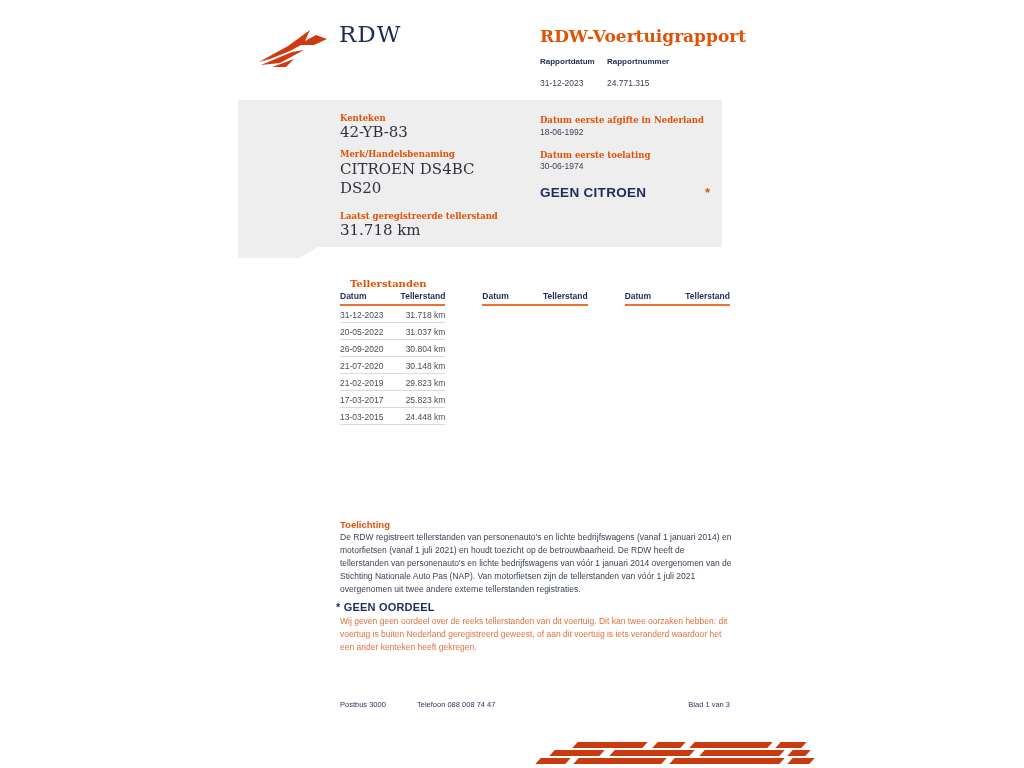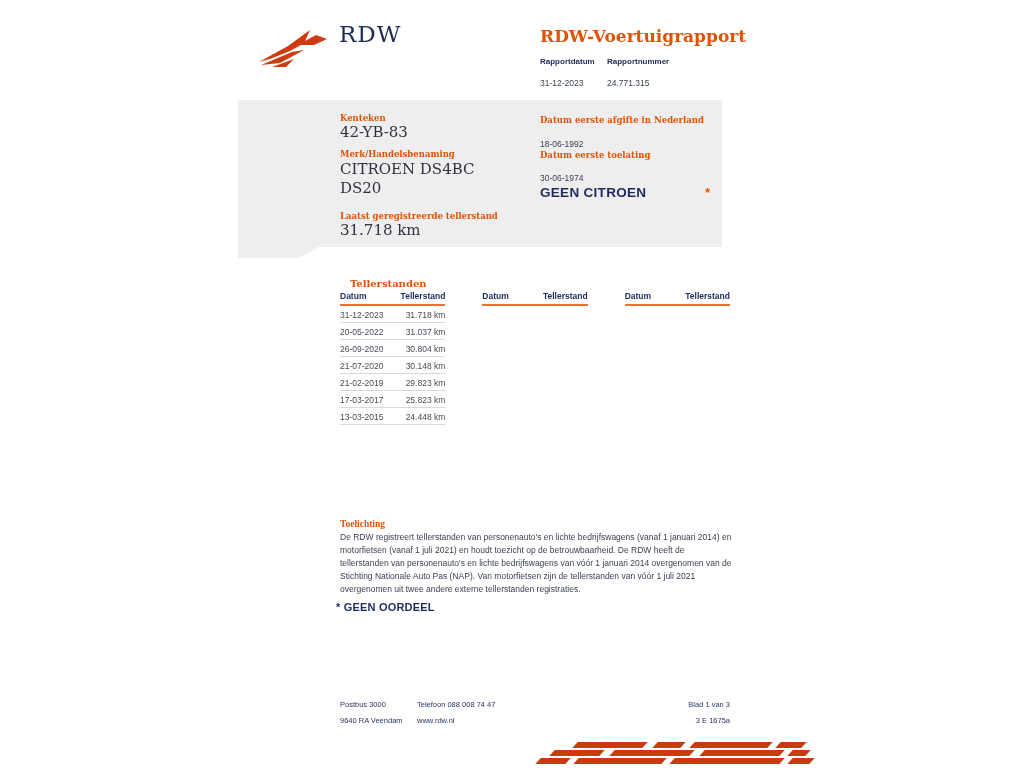--- a/index.html
+++ b/index.html
@@ -18,37 +18,37 @@
   .meta-value{font-size:8.5px;color:#3c4254;}
 
   
   .panel{position:absolute;left:238px;top:100px;width:484px;height:147px;background:#efeeee;}
   .panel-tab{position:absolute;left:238px;top:247px;width:80px;height:11px;background:#efeeee;
              clip-path:polygon(0 0,100% 0,76% 100%,0 100%);}
   .lbl{position:absolute;font-family:"DejaVu Serif",serif;font-weight:bold;
        font-size:8.5px;color:#e05206;}
   .bigval{position:absolute;font-family:"DejaVu Serif",serif;font-size:15px;
           color:#2e3140;line-height:19px;}
-  .smallval{position:absolute;font-size:8.5px;color:#3c4254;margin-top:12px;}
+  .smallval{position:absolute;font-size:8.5px;color:#3c4254;}
   .verdict{position:absolute;left:302px;top:85px;font-size:13.5px;font-weight:bold;
            color:#1f2a5b;letter-spacing:0.3px;}
   .verdict-star{position:absolute;right:12px;top:85px;color:#e05206;font-size:13px;font-weight:bold;}
 
   
   .meters-heading{position:absolute;left:350px;top:278px;font-family:"DejaVu Serif",serif;
                   font-weight:bold;font-size:10px;color:#e05206;}
   .meters{position:absolute;left:340px;top:291px;width:390px;display:flex;gap:37px;}
   .mgroup{width:114px;}
   .thead{display:flex;justify-content:space-between;font-size:8.5px;font-weight:bold;
          color:#1f2a5b;padding-bottom:3px;border-bottom:2px solid #e87233;}
   .trow{display:flex;justify-content:space-between;font-size:8.5px;color:#4a4a57;
         padding:3.5px 0 2.5px 0;border-bottom:1px solid #d9d9d9;}
 
   
-  .expl-heading{position:absolute;left:340px;top:519px;font-family:Liberation Serif, serif;
+  .expl-heading{position:absolute;left:340px;top:519px;font-family:Liberation Sans, sans-serif;
                 font-weight:bold;font-size:9.5px;color:#e05206;}
   .expl-body{position:absolute;left:340px;top:531px;width:394px;font-size:8.5px;
              line-height:13px;color:#3c4254;}
   .verdict2-heading{position:absolute;left:336px;top:601px;font-size:11px;font-weight:bold;
                     color:#1f2a5b;letter-spacing:0.2px;}
   .verdict2-body{position:absolute;left:340px;top:615px;width:394px;font-size:8.5px;
                  line-height:13px;color:#e0713f;}
 
   
   .footer{position:absolute;left:340px;top:700px;width:390px;font-size:7.5px;color:#2c3560;}
@@ -163,31 +163,27 @@
         <span>Tellerstand</span>
       </div>
       <div></div>
     </div>
   </div>
 
   <div class="expl-heading">Toelichting</div>
   <div class="expl-body">De RDW registreert tellerstanden van personenauto's en lichte bedrijfswagens (vanaf 1 januari 2014) en motorfietsen (vanaf 1 juli 2021) en houdt toezicht op de betrouwbaarheid. De RDW heeft de tellerstanden van personenauto's en lichte bedrijfswagens van vóór 1 januari 2014 overgenomen van de Stichting Nationale Auto Pas (NAP). Van motorfietsen zijn de tellerstanden van vóór 1 juli 2021 overgenomen uit twee andere externe tellerstanden registraties.</div>
 
   <div class="verdict2-heading">* GEEN OORDEEL</div>
+  <div class="verdict2-body">Wij geven geen oordeel over de reeks tellerstanden van dit voertuig. Dit kan twee oorzaken hebben: dit voertuig is buiten Nederland geregistreerd geweest, of aan dit voertuig is iets veranderd waardoor het een ander kenteken heeft gekregen.</div>
 
   <div class="footer">
     <div class="frow">
       <span class="fc1">Postbus 3000</span>
       <span class="fc2">Telefoon 088 008 74 47</span>
       <span class="fc3">Blad 1 van 3</span>
-    </div>
-    <div class="frow">
-      <span class="fc1">9640 RA Veendam</span>
-      <span class="fc2">www.rdw.nl</span>
-      <span class="fc3">3 E 1675a</span>
     </div>
   </div>
 
   <div class="bottom-art">
     <div class="stripe" style="left:45px;top:2px;width:70px"></div>
     <div class="stripe" style="left:125px;top:2px;width:28px"></div>
     <div class="stripe" style="left:162px;top:2px;width:78px"></div>
     <div class="stripe" style="left:248px;top:2px;width:26px"></div>
     <div class="stripe" style="left:22px;top:10px;width:50px"></div>
     <div class="stripe" style="left:82px;top:10px;width:80px"></div>

